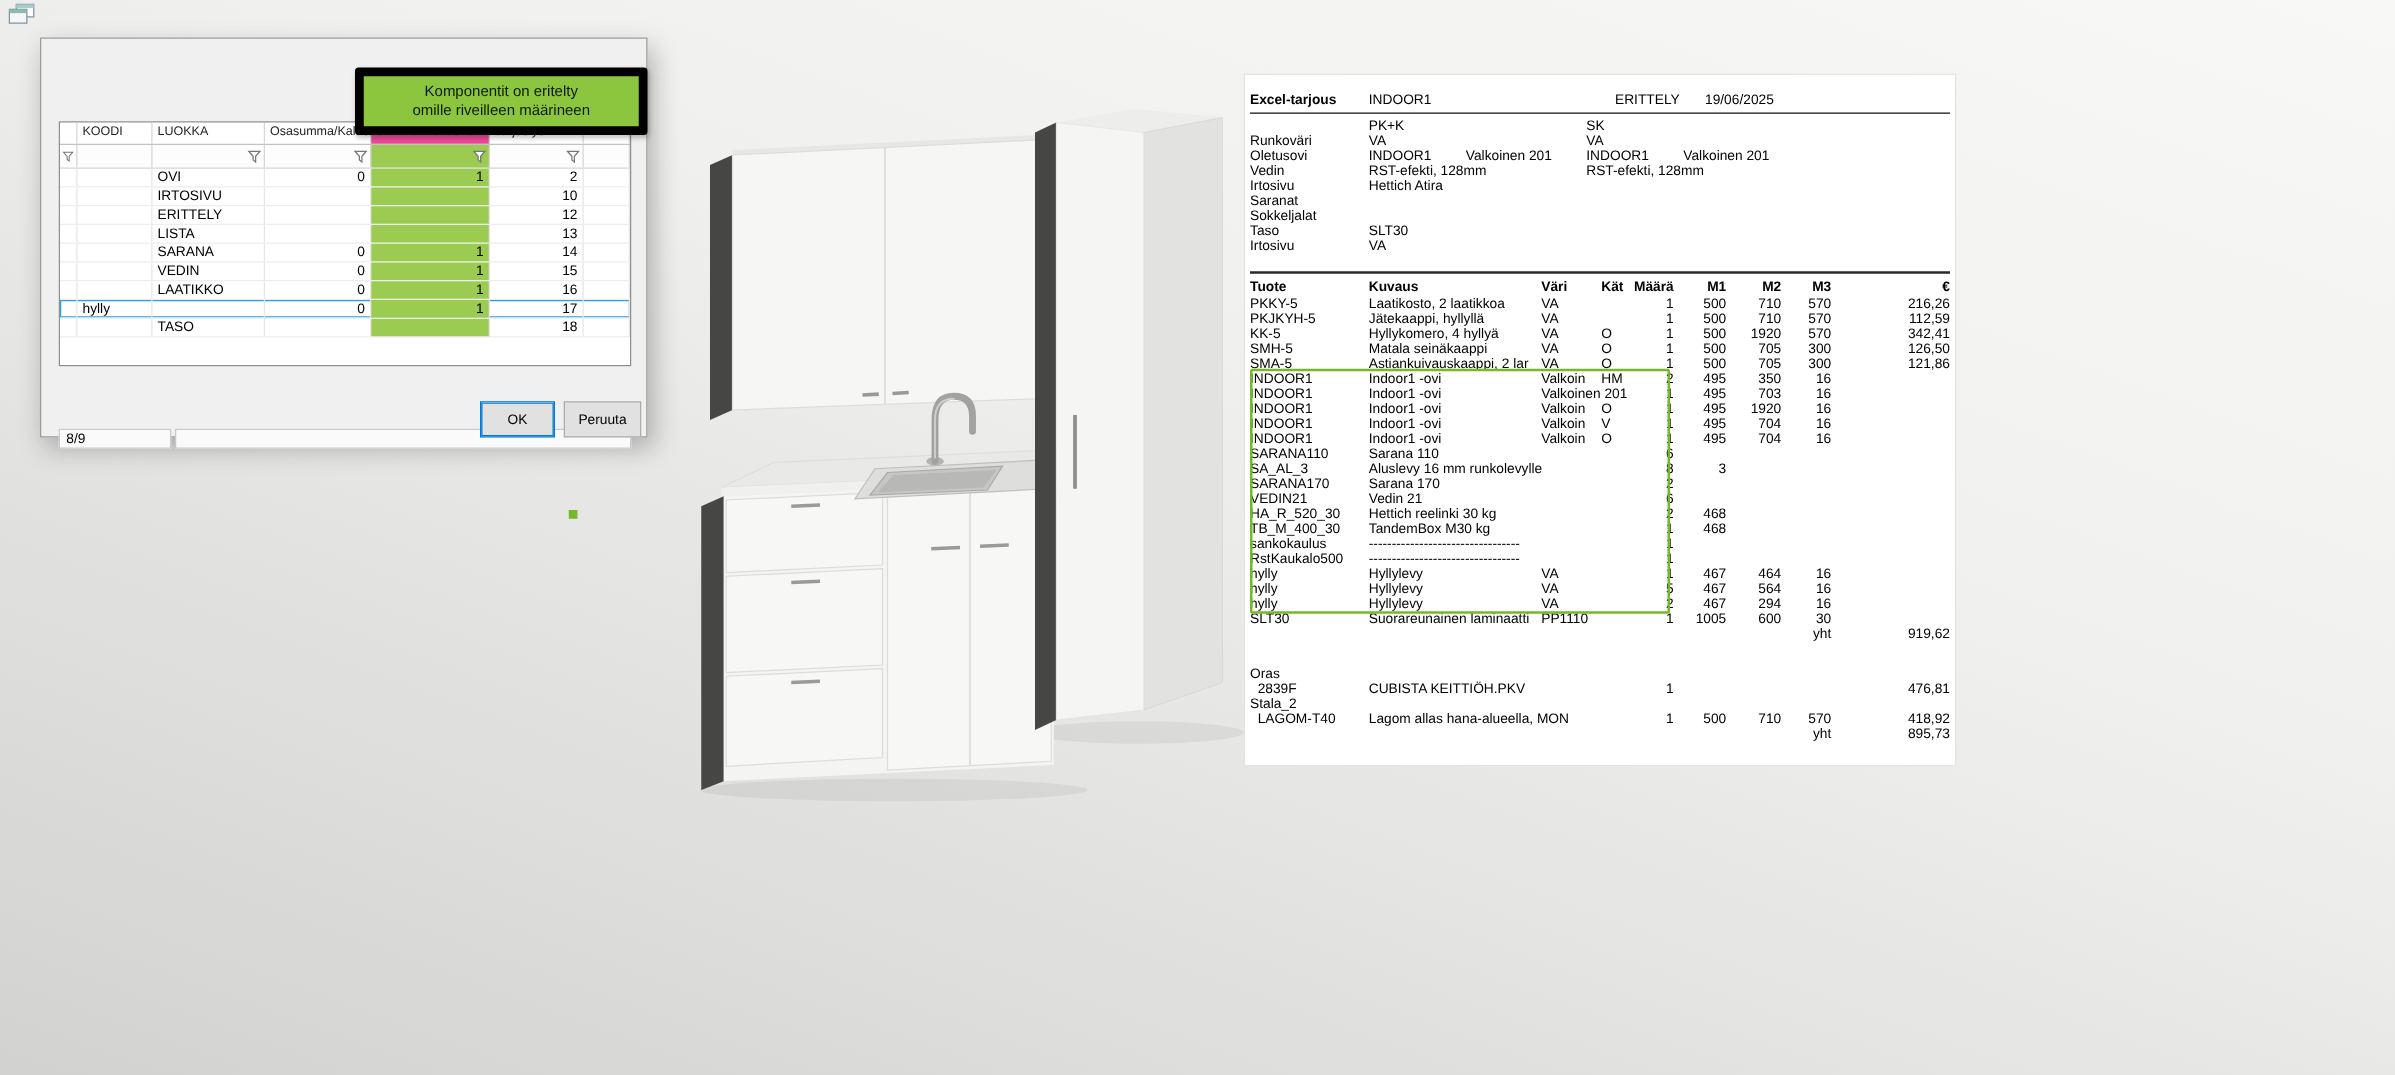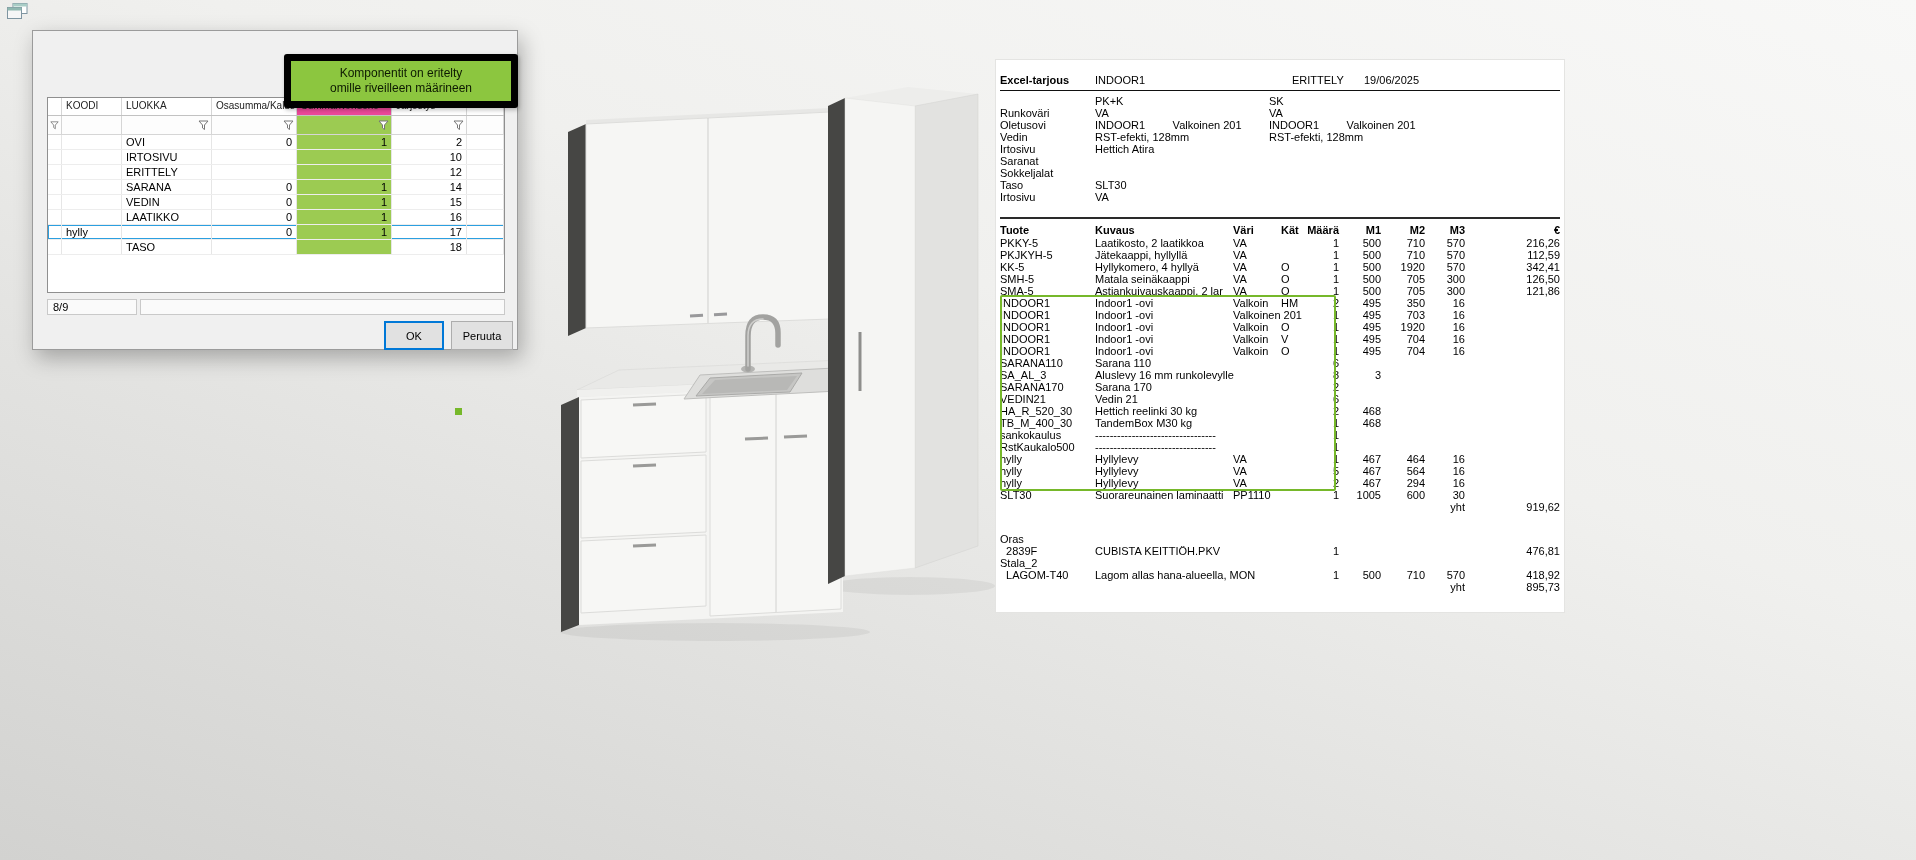--- a/index.html
+++ b/index.html
@@ -35,21 +35,21 @@
   .dlg-fcell.right{justify-content:flex-end;}
   .dlg-row{height:14px;border-bottom:1px solid #ededed;position:relative;}
   .dcell{border-right:1px solid #e6e6e6;padding:0 4px;line-height:14px;overflow:hidden;white-space:pre;}
   .num{text-align:right;}
   .col-sum{background:#9ccb52;}
   .hcol-sum{background:#ec4899;}
   .dlg-row.selected{box-shadow:inset 0 0 0 1px #2b9fe0;z-index:2;}
   
   .status{position:absolute;left:14px;top:268px;width:458px;height:16px;display:flex;font-size:11px;}
   .status-cell{border:1px solid #c9c9c9;background:#fafafa;box-sizing:border-box;height:16px;
-    padding:1px 5px;white-space:nowrap;}
+    padding:1px 5px;white-space:nowrap;margin-top:44px;}
   .status-cell.first{width:90px;}
   .status-cell.rest{flex:1;margin-left:3px;}
   .btn{position:absolute;top:290px;height:29px;font-size:11px;color:#000;background:#e1e1e1;
     border:1px solid #adadad;display:flex;align-items:center;justify-content:center;cursor:default;box-sizing:border-box;}
   .btn-ok{left:351px;width:60px;border-color:#0078d7;box-shadow:inset 0 0 0 1px #0078d7;}
   .btn-cancel{left:418px;width:62px;}
   
   .scene{position:absolute;left:540px;top:60px;z-index:1;}
   
   .green-dot{position:absolute;left:455px;top:408px;width:7px;height:7px;background:#76b82a;z-index:2;}
@@ -156,20 +156,29 @@
         <div class="dlg-grid-row dlg-row">
           <div class="dcell"></div>
           <div class="dcell"></div>
           <div class="dcell">ERITTELY</div>
           <div class="dcell num"></div>
           <div class="dcell num col-sum"></div>
           <div class="dcell num">12</div>
           <div class="dcell"></div>
         </div>
 
+        <div class="dlg-grid-row dlg-row">
+          <div class="dcell"></div>
+          <div class="dcell"></div>
+          <div class="dcell">LISTA</div>
+          <div class="dcell num"></div>
+          <div class="dcell num col-sum"></div>
+          <div class="dcell num">13</div>
+          <div class="dcell"></div>
+        </div>
 
         <div class="dlg-grid-row dlg-row">
           <div class="dcell"></div>
           <div class="dcell"></div>
           <div class="dcell">SARANA</div>
           <div class="dcell num">0</div>
           <div class="dcell num col-sum">1</div>
           <div class="dcell num">14</div>
           <div class="dcell"></div>
         </div>

